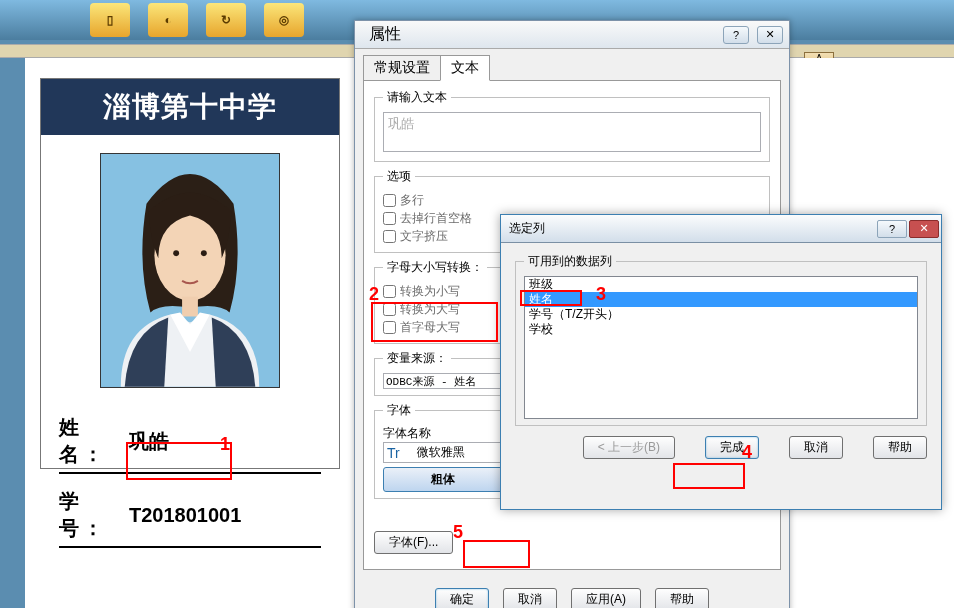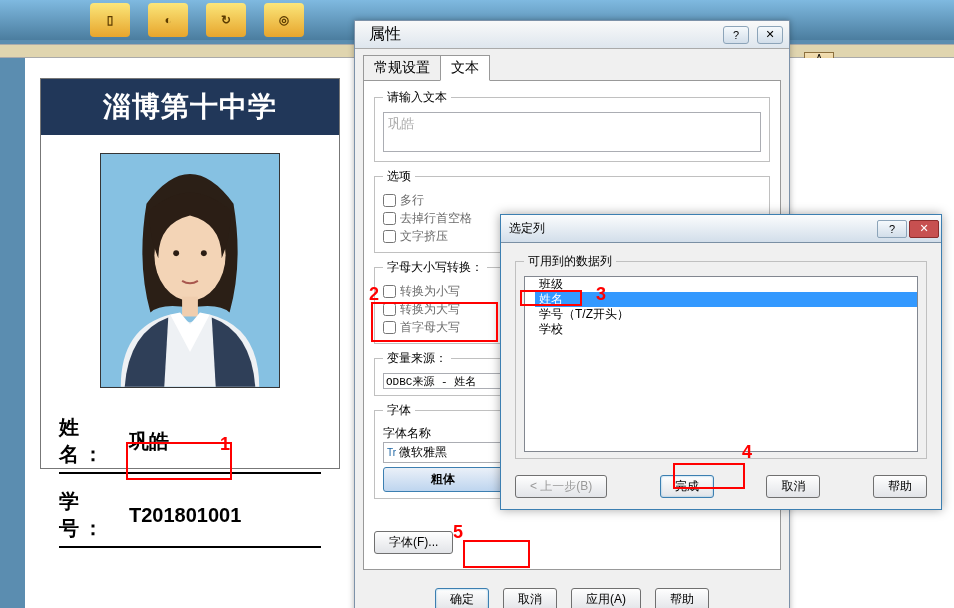--- a/index.html
+++ b/index.html
@@ -203,22 +203,22 @@
       font-family: Liberation Mono, monospace;
     }
     .font-name {
       display: flex; align-items: center;
       border: 1px solid #abadb3;
       width: 120px;
       padding: 1px 3px;
     }
     .font-name .ft-icon {
       color: #1a63a2;
-      font-size: 10px;
-      margin-right: 3px;
+      font-size: 14px;
+      margin-right: 17px;
     }
     .win-button {
       background: linear-gradient(#fefefe, #e2e4e8);
       border: 1px solid #707070;
       border-radius: 3px;
       padding: 2px 14px;
       font-size: 12px;
       cursor: pointer;
     }
     .win-button.default {
@@ -280,35 +280,34 @@
       background: #c75050;
       color: #fff;
       border-color: #8a2c2c;
     }
     .sc-body {
       padding: 10px 14px;
     }
     .sc-listbox {
       background: #fff;
       border: 1px solid #828790;
-      height: 176px;
+      height: 143px;
       font-size: 12px;
       overflow: hidden;
-      padding-left: 10px;
     }
     .sc-item { padding: 0 4px; line-height: 15px; }
     .sc-item.sel {
       background: #3399ff;
       color: #fff;
     }
     .sc-bottom {
       display: flex;
-      justify-content: space-between;
-      gap: 14px;
-      margin-top: 16px;
+      justify-content: flex-end;
+      gap: 30px;
+      margin-top: 10px;
     }
     .sc-bottom .win-button.disabled { color: #999; }
   </style>
 </head>
 <body>
 
 <div class="top-gradient">
   <div class="tool-icon">▯</div>
   <div class="tool-icon">◐</div>
   <div class="tool-icon">↻</div>

